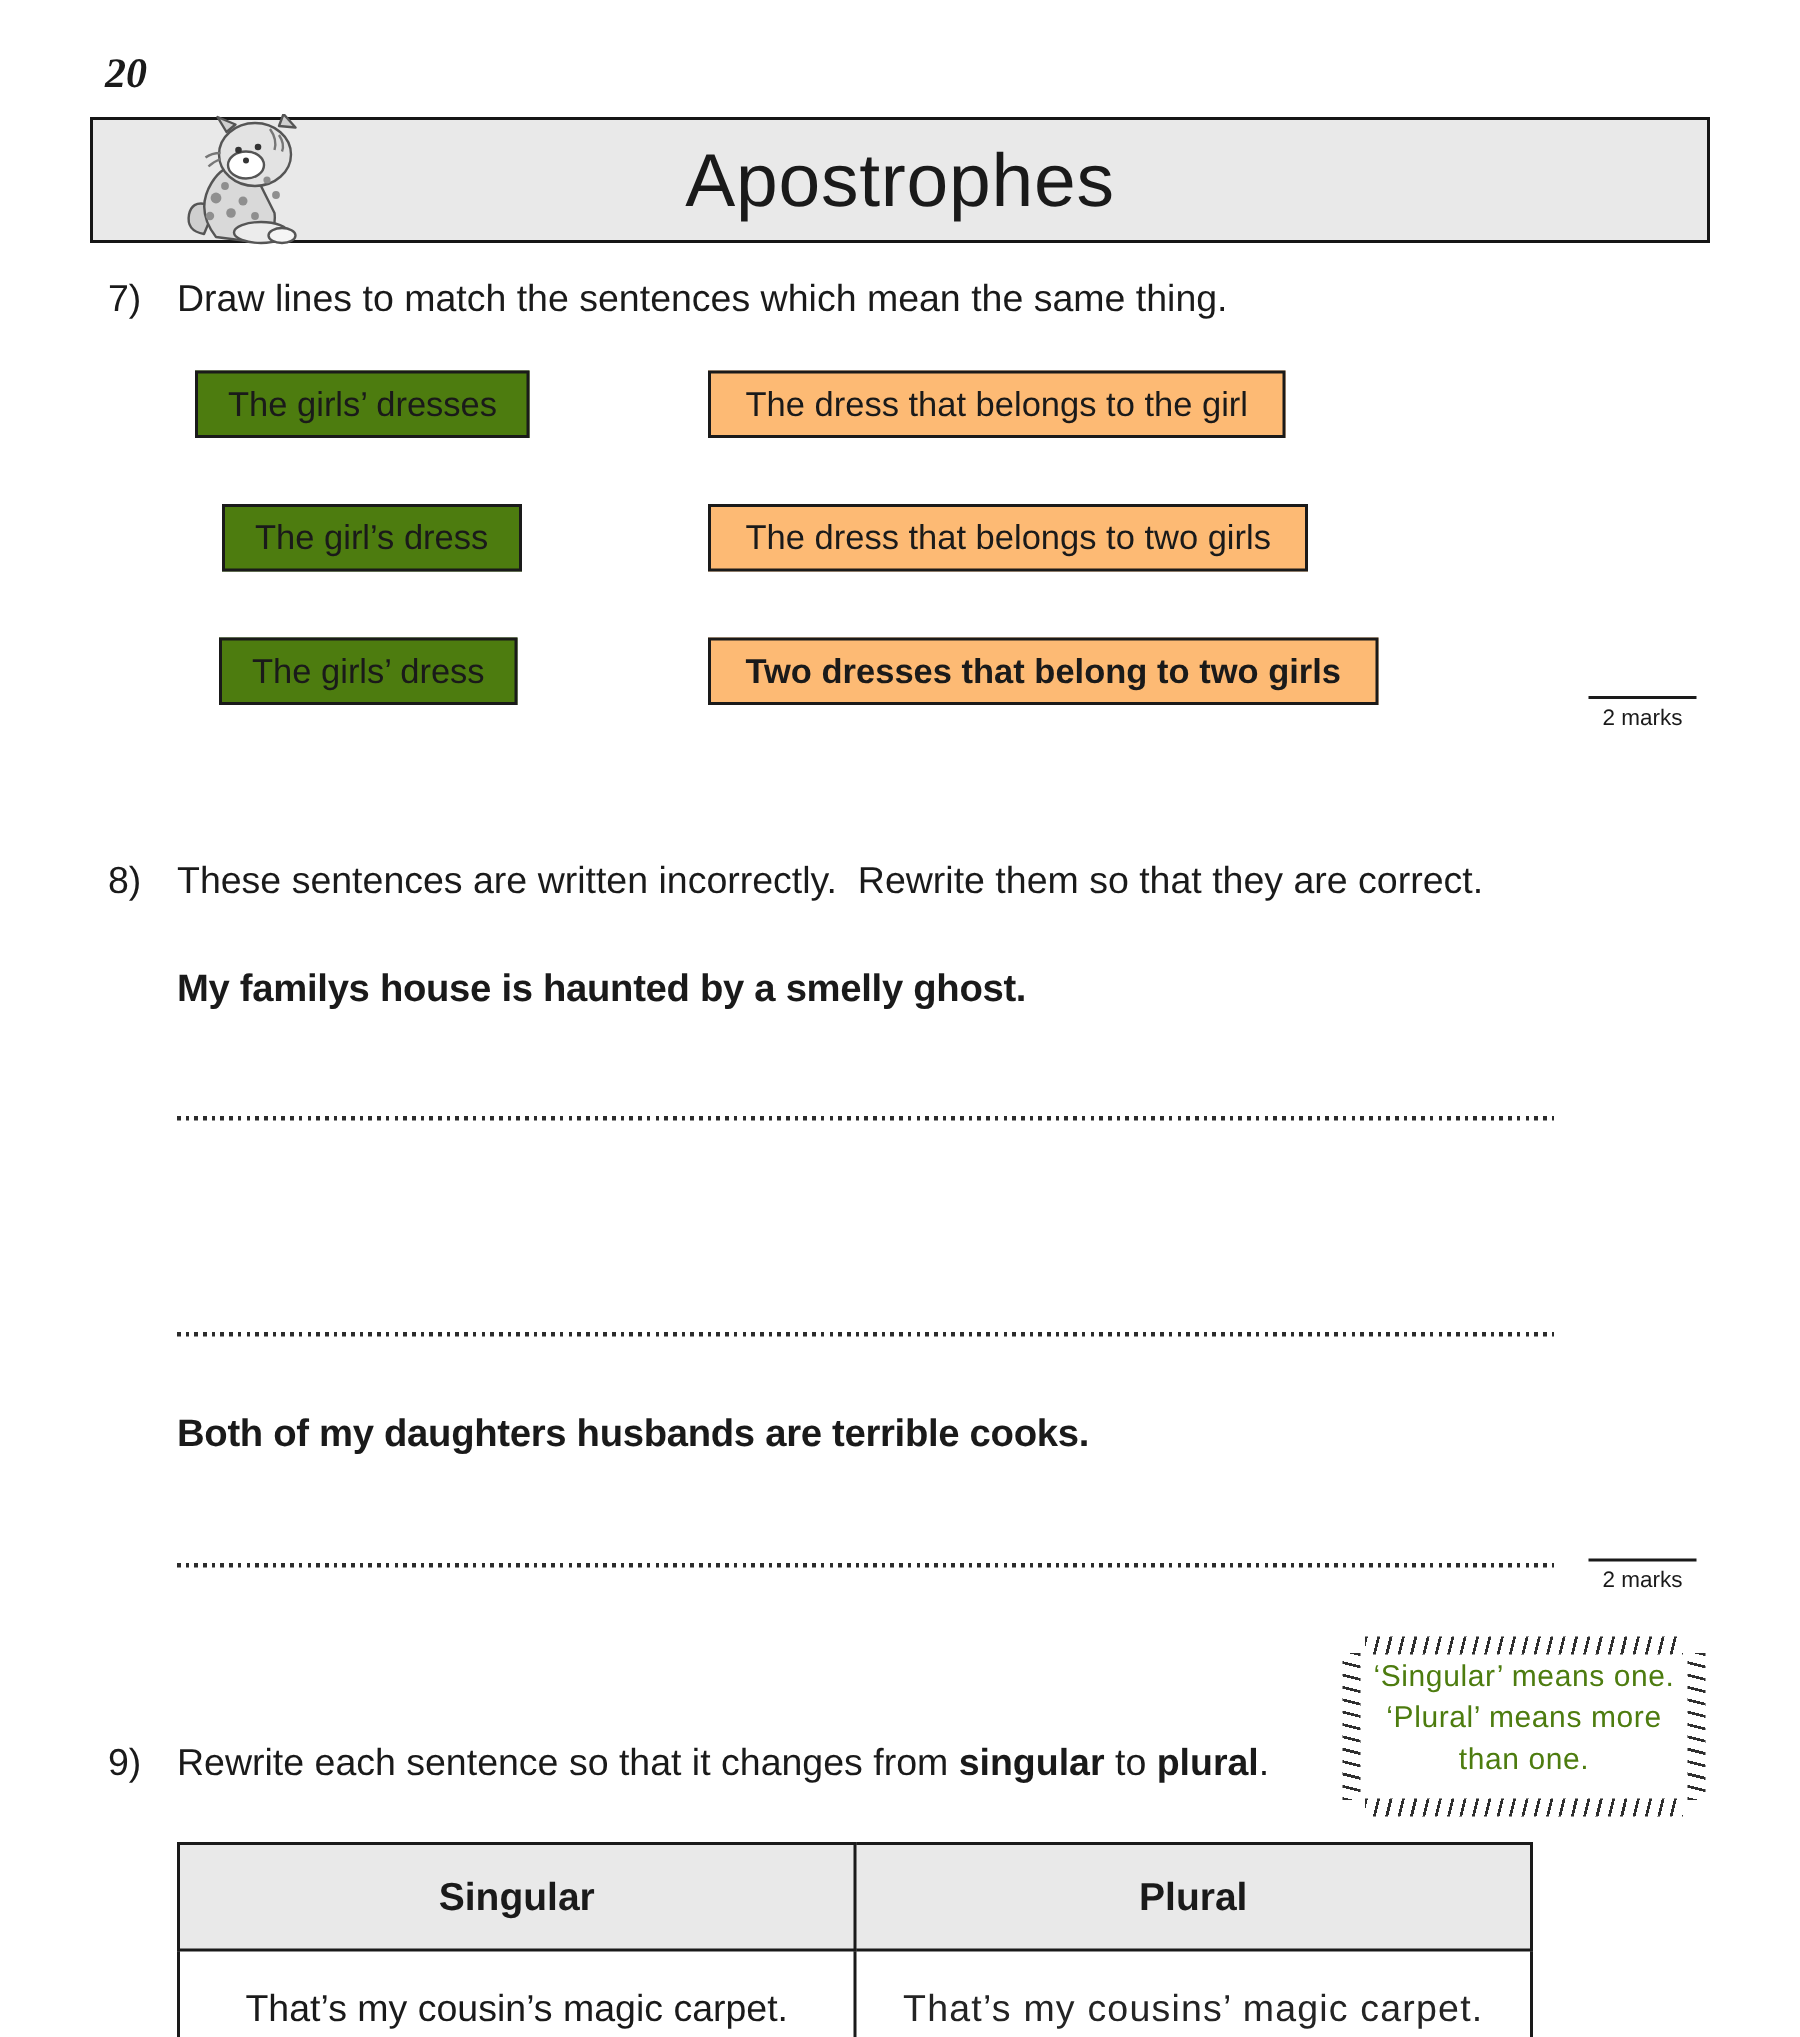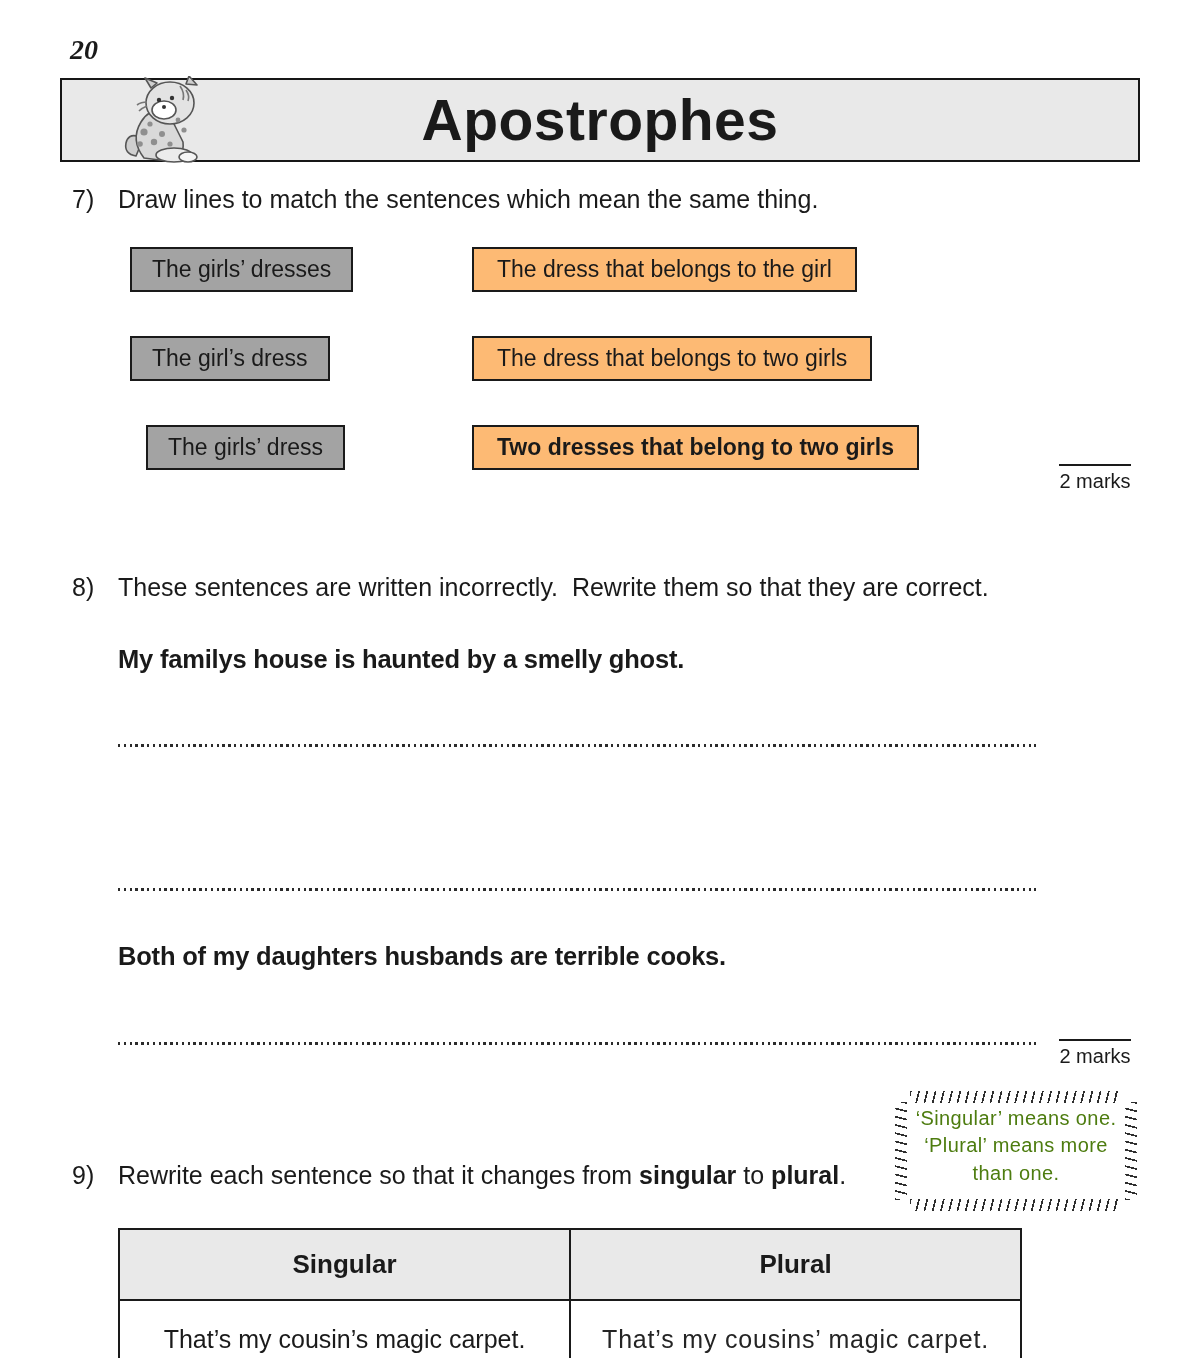--- a/index.html
+++ b/index.html
@@ -13,42 +13,42 @@
     position:absolute; left:70px; top:34px;
     font-family:"Liberation Serif", serif; font-style:italic;
     font-weight:bold; font-size:28px;
   }
   .banner {
     position:absolute; left:60px; top:78px; width:1080px; height:84px;
     background:#e9e9e9; border:2.5px solid #161616;
     display:flex; align-items:center; justify-content:center;
   }
   .banner h1 {
-    font-size:57px; font-weight:bold; letter-spacing:0.5px;
+    font-size:50px; font-weight:normal; letter-spacing:0.5px;
   }
   .mascot { position:absolute; left:52px; top:-4px; width:100px; height:90px; }
   .qnum { position:absolute; left:72px; font-size:25px; }
   .qtext { position:absolute; left:118px; font-size:25px; white-space:pre-wrap; }
   .mbox {
     position:absolute; height:45px; line-height:41px; font-size:23px;
     text-align:center; white-space:nowrap;
   }
-  .mbox.left  { background:#a3a3a3; border:2.5px solid #1a1a1a; padding:0 20px; }
+  .mbox.left  { background:#4d7c0f; border:2.5px solid #1a1a1a; padding:0 20px; }
   .mbox.right { background:#fdba74; border:2px solid #1a1a1a;   padding:0 23px; }
   .bold-sentence {
     position:absolute; left:118px; font-size:25.5px; font-weight:bold;
     letter-spacing:-0.2px; white-space:nowrap;
   }
   .dotline {
     position:absolute; left:118px; width:918px; height:3px;
     background:repeating-linear-gradient(90deg,#2b2b2b 0 2.4px,transparent 2.4px 5.8px);
   }
   .marks {
     position:absolute; left:1059px; width:72px; text-align:center;
-    border-top:2.5px solid #1a1a1a; padding-top:4px; font-size:20px;
+    border-top:2.5px solid #1a1a1a; padding-top:4px; font-size:15px;
   }
   
   .bubble { position:absolute; left:896px; top:1092px; width:240px; height:118px; }
   .tick-h {
     position:absolute; left:14px; right:14px; height:12px;
     background:repeating-linear-gradient(104deg,#2e2e2e 0 1.8px,transparent 1.8px 8px);
   }
   .tick-h.top { top:-1px; } .tick-h.bot { bottom:-1px; }
   .tick-v {
     position:absolute; top:10px; bottom:10px; width:12px;
@@ -115,21 +115,21 @@
       </svg>
     </span>
     <h1>Apostrophes</h1>
   </div>
 
   <span class="qnum" style="top:185px;">7)</span>
   <span class="qtext" style="top:185px;">Draw lines to match the sentences which mean the same thing.</span>
 
   <div class="mbox left" style="left:130px; top:247px;">The girls’ dresses</div>
   <div class="mbox right" style="left:472px; top:247px;">The dress that belongs to the girl</div>
-  <div class="mbox left" style="left:130px; top:336px;">The girl’s dress</div>
+  <div class="mbox left" style="left:148px; top:336px;">The girl’s dress</div>
   <div class="mbox right" style="left:472px; top:336px;">The dress that belongs to two girls</div>
   <div class="mbox left" style="left:130px; top:425px;margin-left:16px;">The girls’ dress</div>
   <div class="mbox right" style="left:472px; top:425px;font-weight:bold;">Two dresses that belong to two girls</div>
 
   <div class="marks" style="top:464px;">2 marks</div>
 
   <span class="qnum" style="top:573px;">8)</span>
   <span class="qtext" style="top:573px;">These sentences are written incorrectly.  Rewrite them so that they are correct.</span>
 
   <div class="bold-sentence" style="top:645px;">My familys house is haunted by a smelly ghost.</div>

